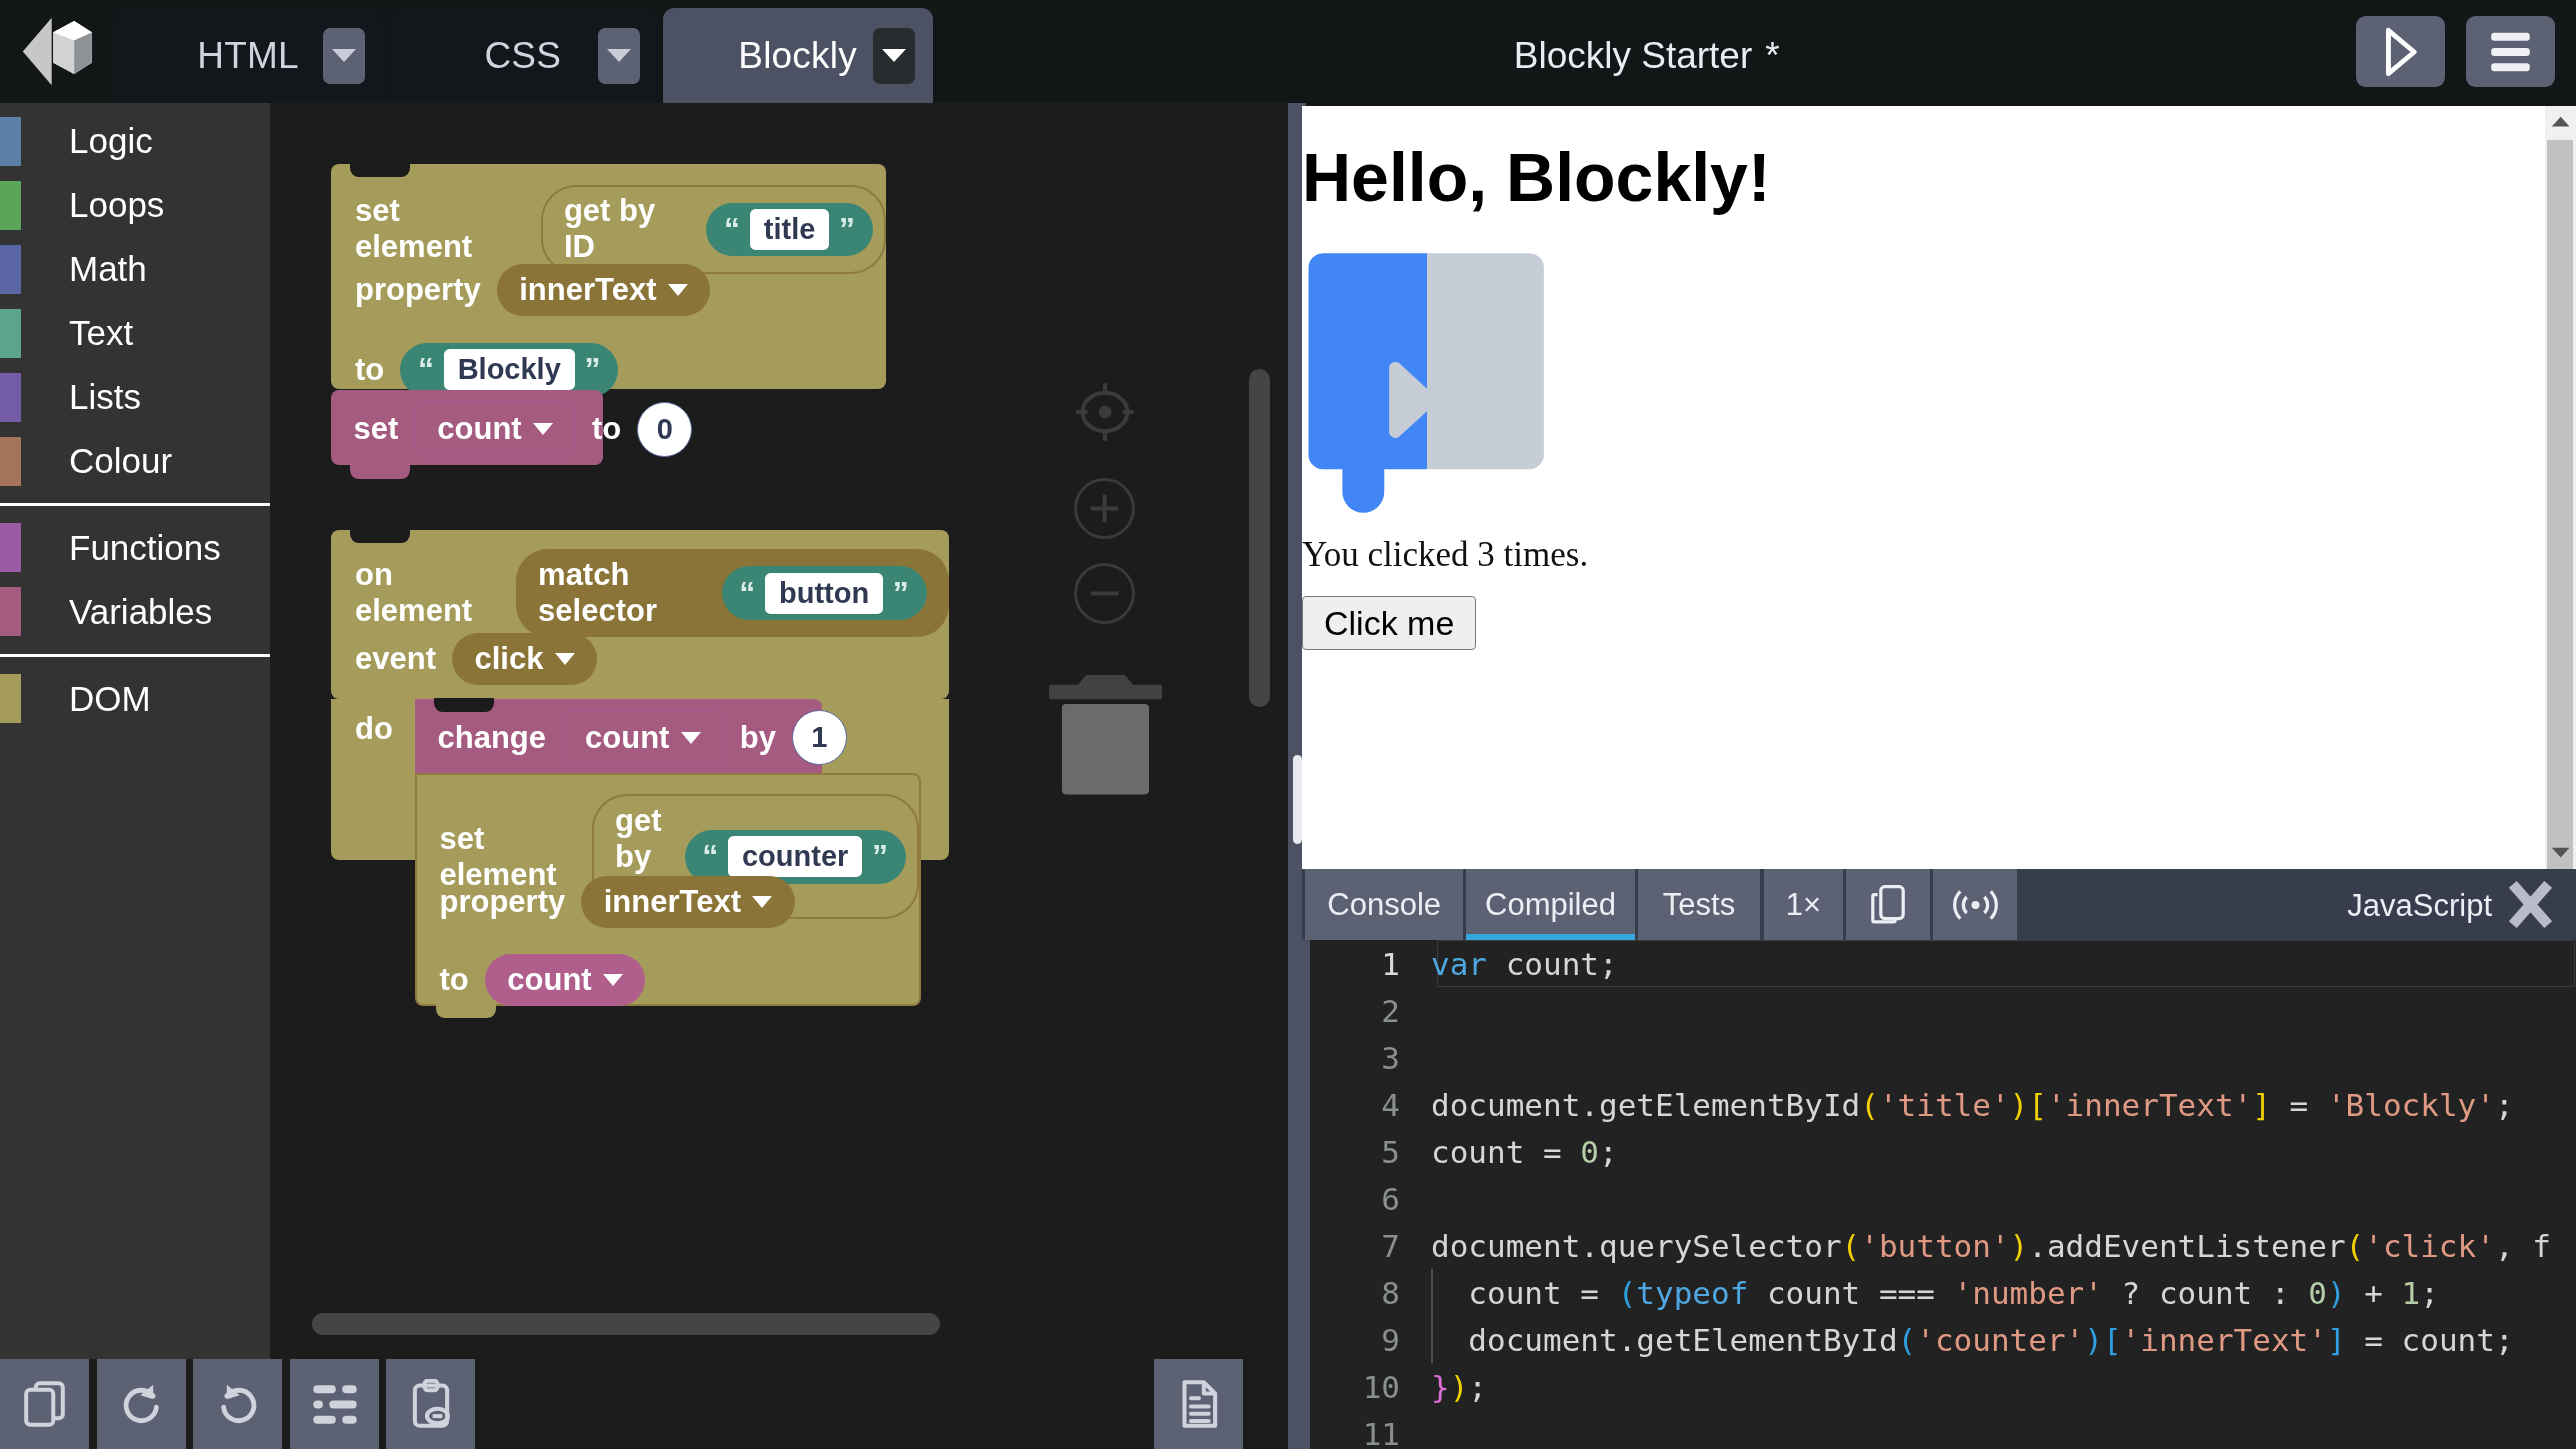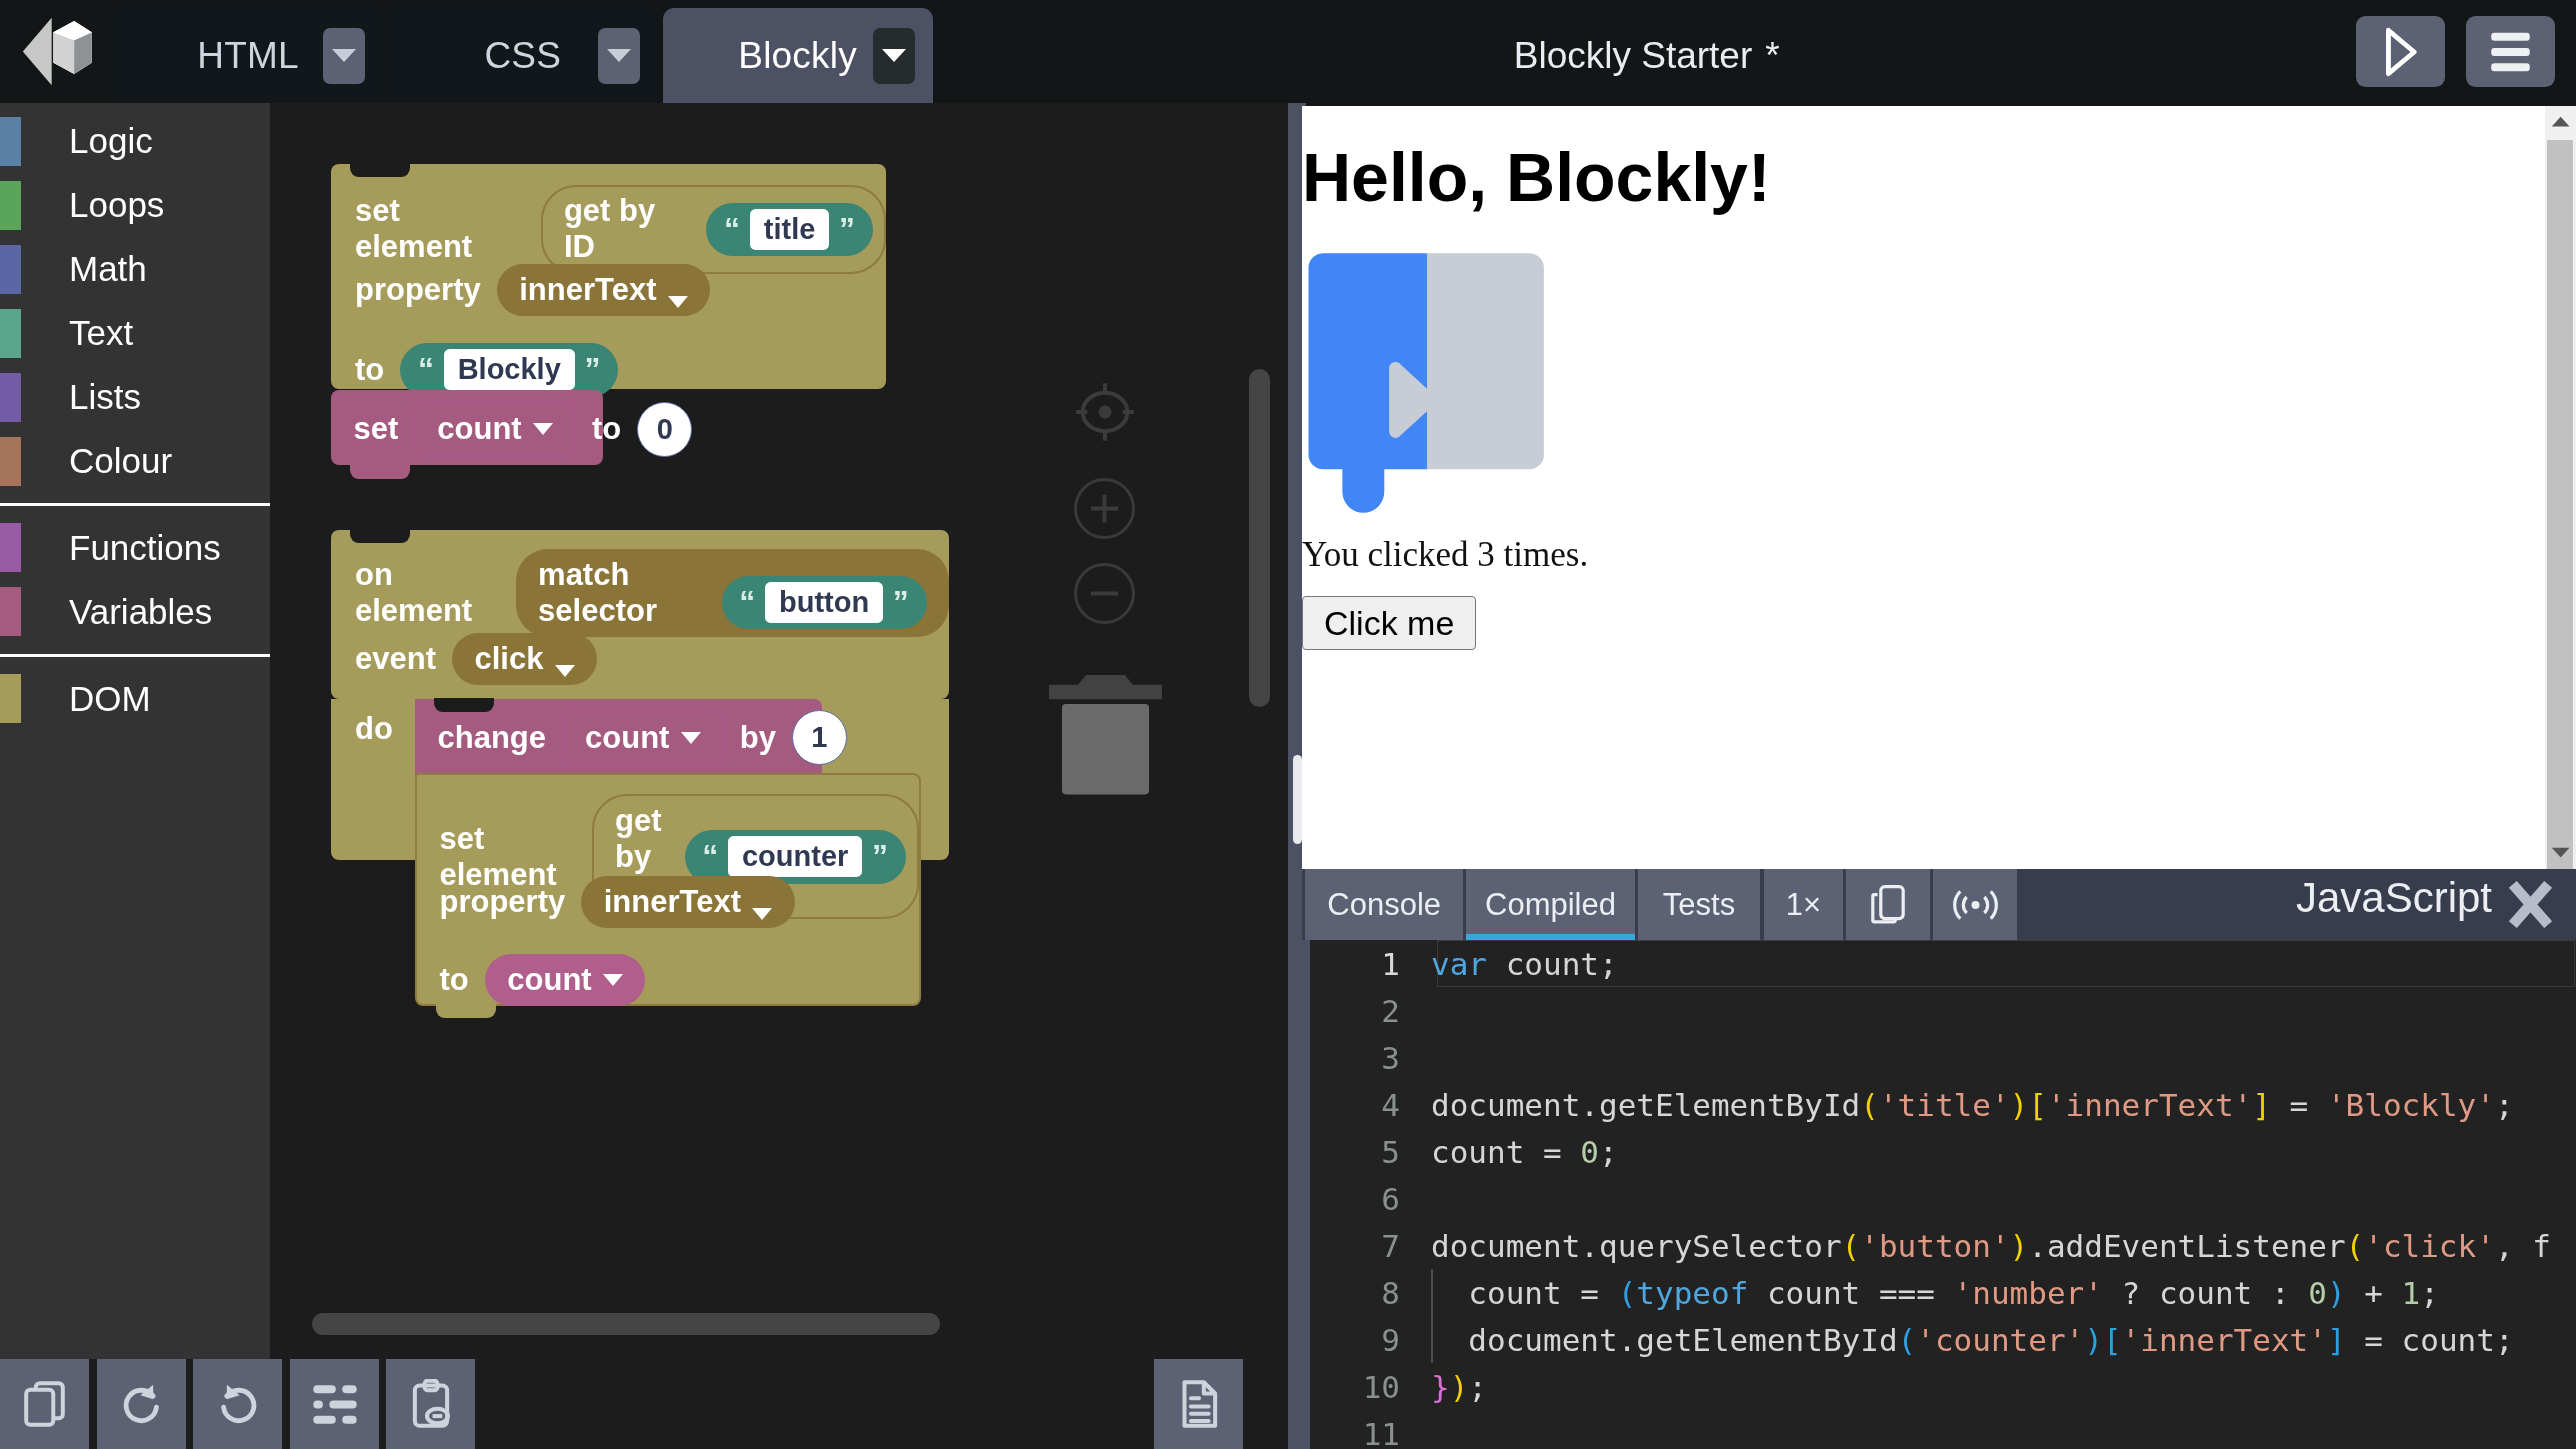--- a/index.html
+++ b/index.html
@@ -52,21 +52,21 @@
                 border-radius:5.6px; padding:4px 14px; }
   .field-num  { background:#fff; color:#303952; font-size:29px; font-weight:bold;
                 border-radius:50%; width:55px; height:55px; display:flex;
                 align-items:center; justify-content:center; border:1.6px solid #5b6ba0; }
   .quote { color:#d9ece6; font-size:32px; font-weight:bold; }
   .dd-tri { width:0;height:0;border-left:10.5px solid transparent;border-right:10.5px solid transparent;
             border-top:12px solid #fff; margin-left:11.3px; }
 
   .green-pill { background:#3a8573; border-radius:32px; display:flex; align-items:center;
                 gap:9.7px; padding:6.4px 17.7px; }
-  .dom-pill { background:#8a7438; border-radius:32px; display:flex; align-items:flex-end;
+  .dom-pill { background:#8a7438; border-radius:32px; display:flex; align-items:center;
               padding:8px 22.5px; }
   .dom-outline { border:2.4px solid #8f7a42; border-radius:35px; display:flex; align-items:center;
                  gap:16px; padding:6.4px 11.3px 6.4px 21px; }
   .var-pill { background:#b05f8d; border-radius:32px; display:flex; align-items:center; padding:8px 22.5px; }
   .var-outline { border:2.4px solid #a9578a; border-radius:9.7px; display:flex; align-items:center;
                  padding:8px 21px; }
 
   
   .wsctl { position:absolute; right:0; }
   .circ { width:61px; height:61px; border:3.2px solid #3a3a3a; border-radius:50%;
@@ -102,22 +102,22 @@
   #prev-scroll { position:absolute; right:0; top:0; width:31px; height:100%; background:#f0f0f0; }
   .sbar-arrow { height:32px; display:flex; align-items:center; justify-content:center; }
   #prev-thumb { position:absolute; left:2.4px; top:34px; width:26px; height:958px; background:#c1c1c1; }
 
   
   #contabs { position:absolute; left:1302px; top:869px; width:1274px; height:71px; background:#383d4d; }
   .ctab { position:absolute; top:0; height:71px; background:#5c6273; display:flex;
           align-items:center; justify-content:center; color:#eceef4; font-size:31px; }
   .ctab.active::after { content:""; position:absolute; left:0; bottom:0; width:100%; height:5.6px;
                         background:#36a8e0; }
-  #jslabel { position:absolute; right:84px; top:4px; height:50px; display:flex; align-items:center;
-             color:#eceef4; font-size:42px; }
+  #jslabel { position:absolute; right:84px; top:12px; height:50px; display:flex; align-items:center;
+             color:#eceef4; font-size:31px; }
   #closeX { position:absolute; right:11.3px; top:0; width:68px; height:71px; display:flex;
             align-items:center; justify-content:center; }
 
   
   #editor { position:absolute; left:1302px; top:940px; width:1274px; height:509px;
             background:#222222; overflow:hidden;
             font-family:"DejaVu Sans Mono", monospace; font-size:31px; }
   #gutterline { position:absolute; left:0; top:0; width:8px; height:100%; background:#4c5264; }
   .cline { position:relative; height:47px; display:flex; align-items:center; white-space:pre; }
   .lno { width:129px; text-align:right; padding-right:31px; color:#8a8f8f; flex:none; }

